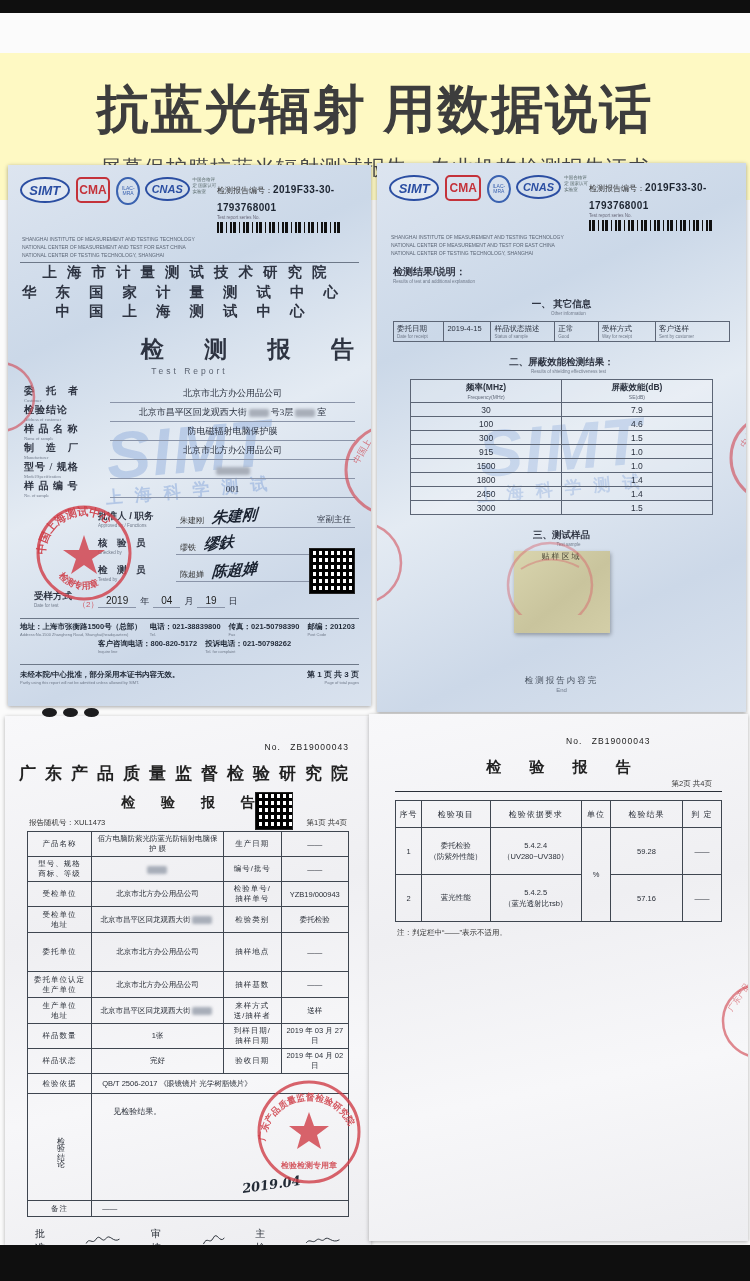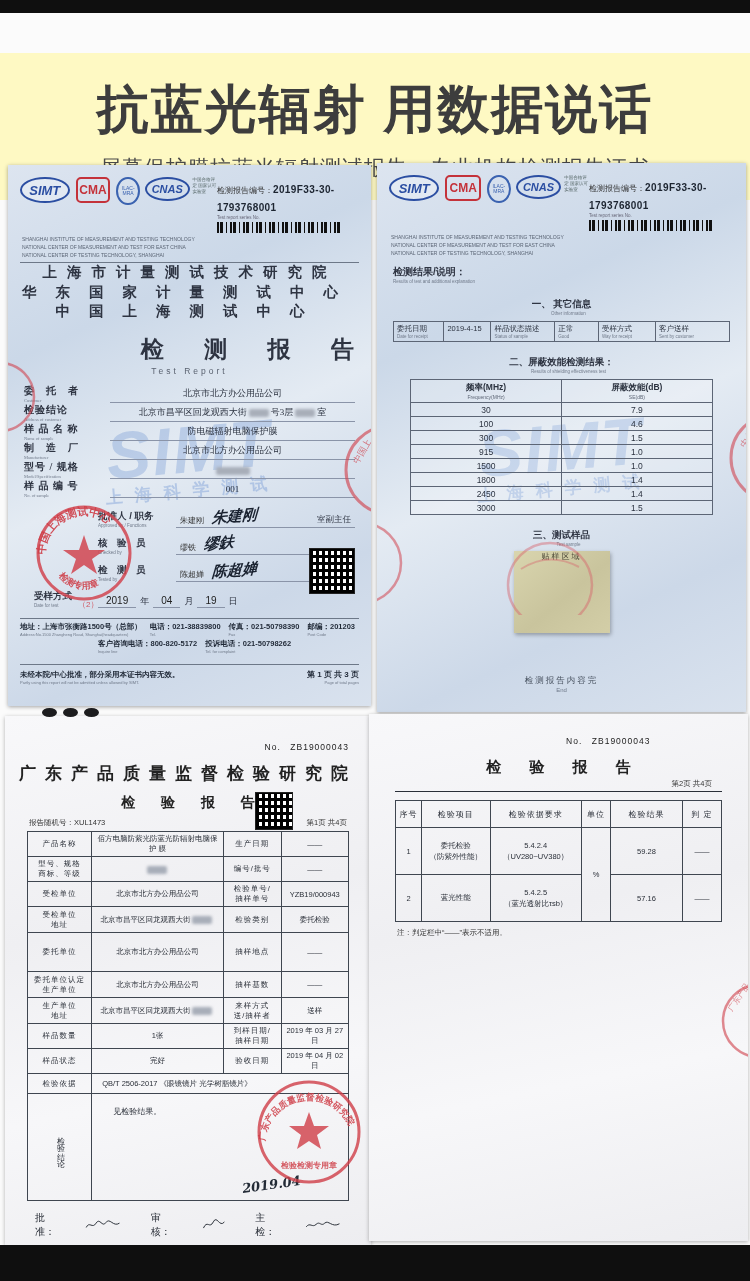--- a/index.html
+++ b/index.html
@@ -562,20 +562,24 @@
             <td class="lab">检验依据</td>
             <td class="val" colspan="3" style="text-align:left;padding-left:10px;">QB/T 2506-2017 《眼镜镜片 光学树脂镜片》</td>
           </tr>
       <tr>
             <td class="lab" style="vertical-align:middle;"><span class="vert">检验结论</span></td>
         <td class="val concl-cell" colspan="3">
           <div class="concl-text" style="text-align:left;">见检验结果。</div>
           <span class="hand">2019.04</span>
         </td>
           </tr>
+      <tr style="height:16px;">
+            <td class="lab">备注</td>
+            <td class="val" colspan="3" style="text-align:left;padding-left:10px;">——</td>
+          </tr>
     </tbody>
       </table>
 
     <div class="bl-signs">
       <span class="slabel">批准：</span>
       <svg width="58" height="18" viewBox="0 0 58 18">
           <path d="M2,13 C7,2 12,16 18,6 S28,14 34,5 S46,13 56,6" fill="none" stroke="#2a3038" stroke-width="1.6"></path>
         </svg>
       <span class="slabel">审核：</span>
       <svg width="40" height="18" viewBox="0 0 40 18">

